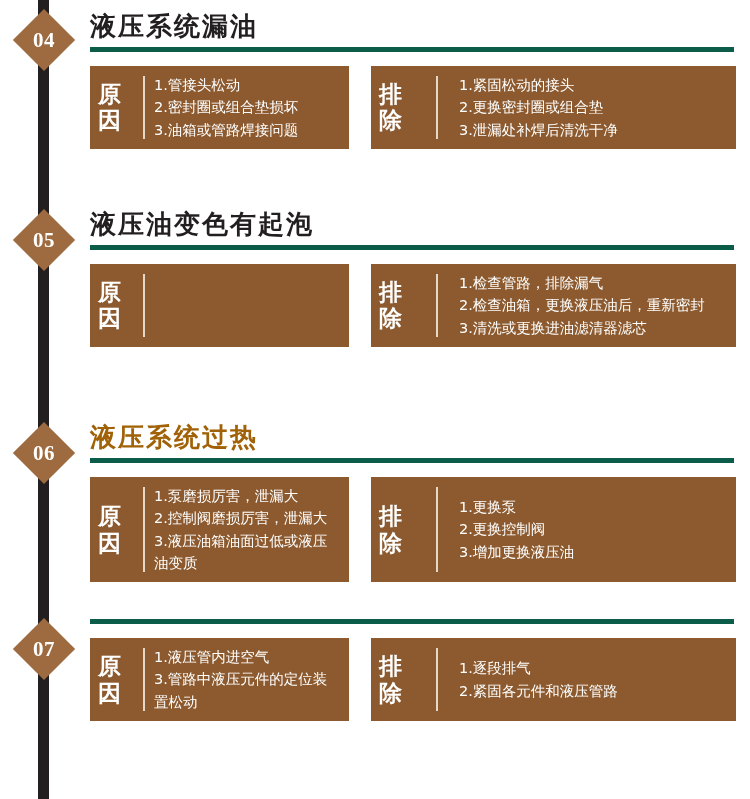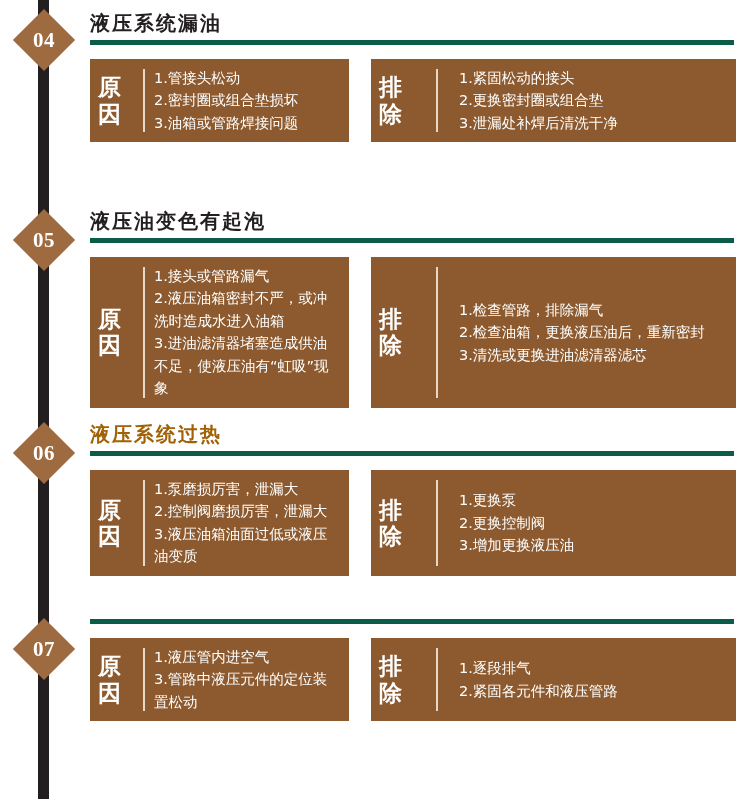--- a/index.html
+++ b/index.html
@@ -66,21 +66,21 @@
     font-family: "Liberation Serif", "DejaVu Serif", serif;
     letter-spacing: 0.5px;
   }
 
   .body {
     margin-left: 90px;
     padding-right: 14px;
   }
 
   .title {
-    font-size: 20px;
+    font-size: 26px;
     font-weight: bold;
     color: #231f20;
     font-family: "DejaVu Sans", "Liberation Sans", sans-serif;
     letter-spacing: 2px;
     line-height: 1.1;
     padding-bottom: 6px;
   }
   .rule {
     height: 5px;
     background: #0c5c4a;
@@ -182,27 +182,20 @@
       <div class="diamond" style="background: rgb(157, 107, 63);"></div>
       <div class="num">05</div>
     </div>
     <div class="body" style="padding-top:20px;">
       <div class="title" style="color: rgb(35, 31, 32);">液压油变色有起泡</div>
       <div class="rule" style="background: rgb(12, 92, 74);"></div>
       <div class="cards">
         <div class="card reason" style="background: rgb(140, 90, 46);">
           <div class="card-label">原因</div>
           <div class="divider"></div>
-          <div class="card-items">
-            <div class="item">1.接头或管路漏气</div>
-            <div class="item">2.液压油箱密封不严，或冲</div>
-            <div class="item">洗时造成水进入油箱</div>
-            <div class="item">3.进油滤清器堵塞造成供油</div>
-            <div class="item">不足，使液压油有“虹吸”现象</div>
-          </div>
         </div>
         <div class="card fix" style="background: rgb(140, 90, 46);">
           <div class="card-label">排除</div>
           <div class="divider"></div>
           <div class="card-items">
             <div class="item">1.检查管路，排除漏气</div>
             <div class="item">2.检查油箱，更换液压油后，重新密封</div>
             <div class="item">3.清洗或更换进油滤清器滤芯</div>
           </div>
         </div>

